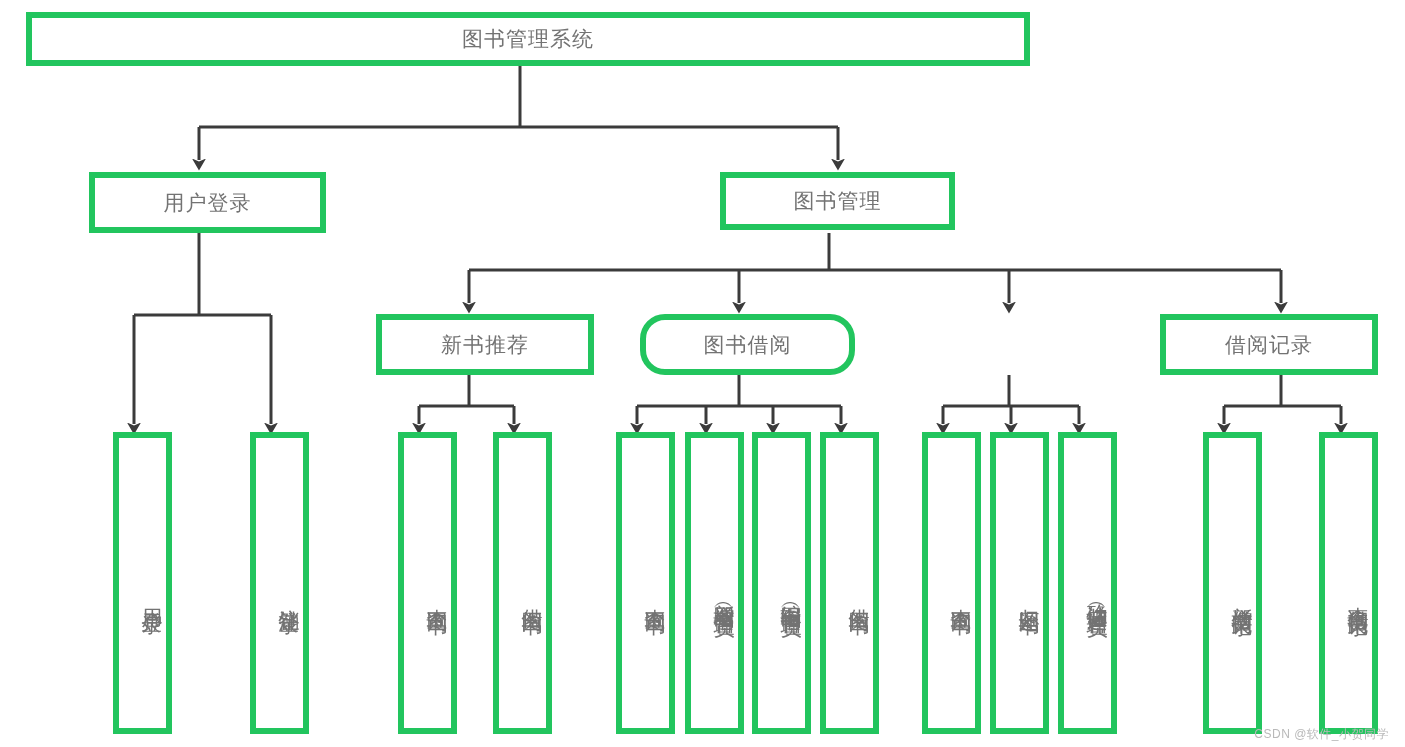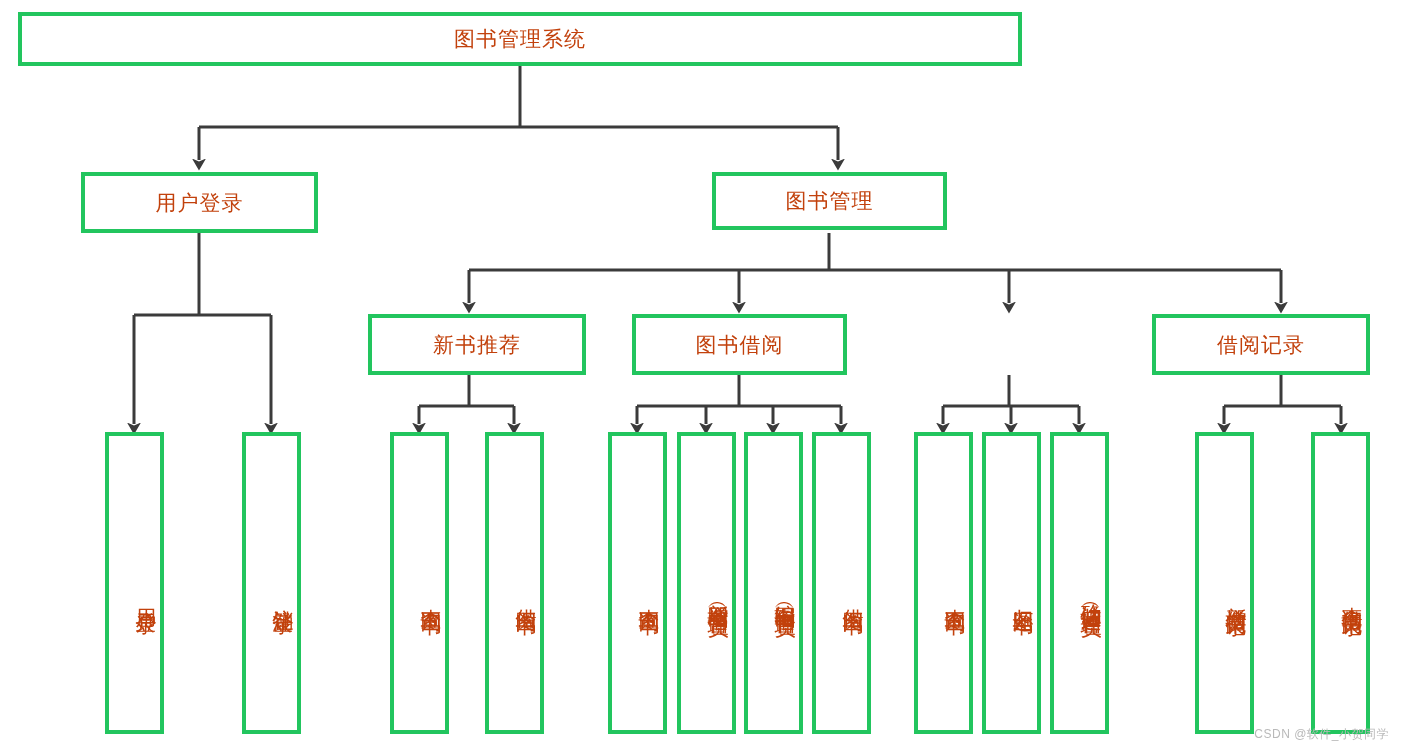--- a/index.html
+++ b/index.html
@@ -1,22 +1,22 @@
 <!DOCTYPE html>
 <html><head>
 <meta charset="utf-8">
 <style>
   html,body{margin:0;padding:0;background:#ffffff;}
   body{width:1405px;height:747px;overflow:hidden;
        font-family:"Liberation Sans","DejaVu Sans",sans-serif;}
   #stage{position:relative;width:1405px;height:747px;background:#fff;}
   svg#wires{position:absolute;left:0;top:0;width:1405px;height:747px;}
   .node{position:absolute;box-sizing:border-box;background:#ffffff;
-        border:4px solid #22c55e;display:flex;align-items:center;
-        justify-content:center;color:#c2410c;}
+        border:6px solid #22c55e;display:flex;align-items:center;
+        justify-content:center;color:#737373;margin-left:8px;}
   .node.h{font-size:21px;line-height:1.1;letter-spacing:1px;}
   .node.root{font-size:21px;}
   .node.v{writing-mode:vertical-rl;text-orientation:upright;
           font-size:21px;line-height:1.35;letter-spacing:2px;
           padding-top:26px;align-items:flex-start;justify-content:center;}
   .node.v span{display:block;}
   #watermark{position:absolute;right:16px;bottom:4px;font-size:12px;
              color:#b9b9b9;letter-spacing:.5px;white-space:nowrap;}
 </style>
 </head>
@@ -81,21 +81,21 @@
   <div class="node h" style="left:81px;top:172px;width:237px;height:61px;">
     <span>用户登录</span>
   </div>
   <div class="node h" style="left:712px;top:172px;width:235px;height:58px;">
     <span>图书管理</span>
   </div>
 
   <div class="node h" style="left:368px;top:314px;width:218px;height:61px;">
     <span>新书推荐</span>
   </div>
-  <div class="node h" style="left:632px;top:314px;width:215px;height:61px;">
+  <div class="node h" style="left:632px;top:314px;width:215px;height:61px;border-radius:25px;">
     <span>图书借阅</span>
   </div>
   <div class="node h" style="left:1152px;top:314px;width:218px;height:61px;">
     <span>借阅记录</span>
   </div>
 
   <div class="node v" style="left:105px;top:432px;width:59px;height:302px;">
     <span>用户登录</span>
   </div>
   <div class="node v" style="left:242px;top:432px;width:59px;height:302px;">

